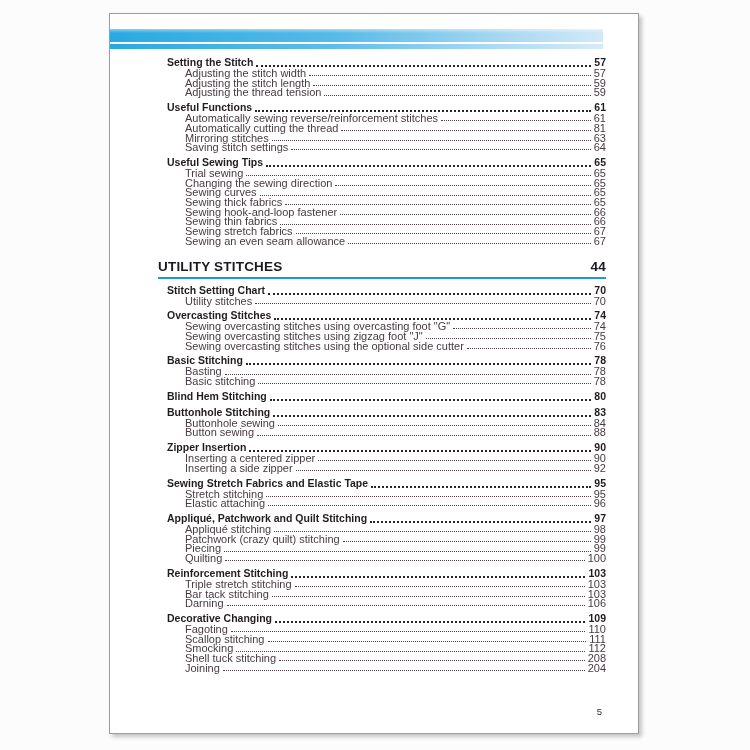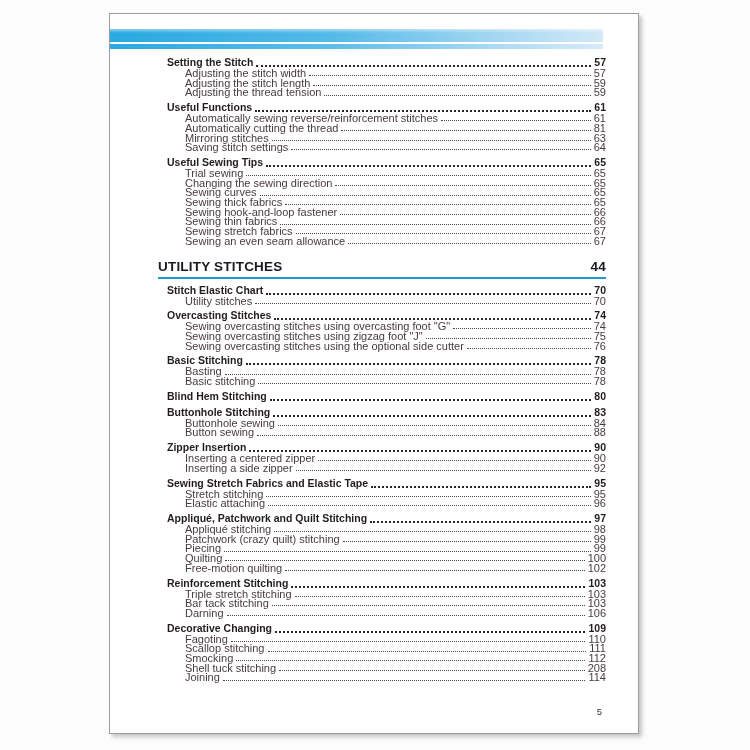--- a/index.html
+++ b/index.html
@@ -145,21 +145,21 @@
 
       <div class="chapter">
         <div class="chapter-row">
           <span>UTILITY STITCHES</span>
           <span>44</span>
         </div>
       </div>
 
       <div id="chapter-sections">
           <div class="row sec-head">
-            <span class="lbl">Stitch Elastic Chart</span>
+            <span class="lbl">Stitch Setting Chart</span>
             <span class="leader"></span>
             <span class="num">70</span>
           </div>
           <div class="row sub">
             <span class="lbl">Utility stitches</span>
             <span class="leader"></span>
             <span class="num">70</span>
           </div>
           <div class="row sec-head">
             <span class="lbl">Overcasting Stitches</span>
@@ -264,25 +264,20 @@
           <div class="row sub">
             <span class="lbl">Piecing</span>
             <span class="leader"></span>
             <span class="num">99</span>
           </div>
           <div class="row sub">
             <span class="lbl">Quilting</span>
             <span class="leader"></span>
             <span class="num">100</span>
           </div>
-          <div class="row sub">
-            <span class="lbl">Free-motion quilting</span>
-            <span class="leader"></span>
-            <span class="num">102</span>
-          </div>
           <div class="row sec-head">
             <span class="lbl">Reinforcement Stitching</span>
             <span class="leader"></span>
             <span class="num">103</span>
           </div>
           <div class="row sub">
             <span class="lbl">Triple stretch stitching</span>
             <span class="leader"></span>
             <span class="num">103</span>
           </div>
@@ -317,20 +312,20 @@
             <span class="num">112</span>
           </div>
           <div class="row sub">
             <span class="lbl">Shell tuck stitching</span>
             <span class="leader"></span>
             <span class="num">208</span>
           </div>
           <div class="row sub">
             <span class="lbl">Joining</span>
             <span class="leader"></span>
-            <span class="num">114</span>
+            <span class="num">204</span>
           </div>
         </div>
     </div>
 
     <div class="footer-num">5</div>
   </div>
 </div>
 
 </body></html>

